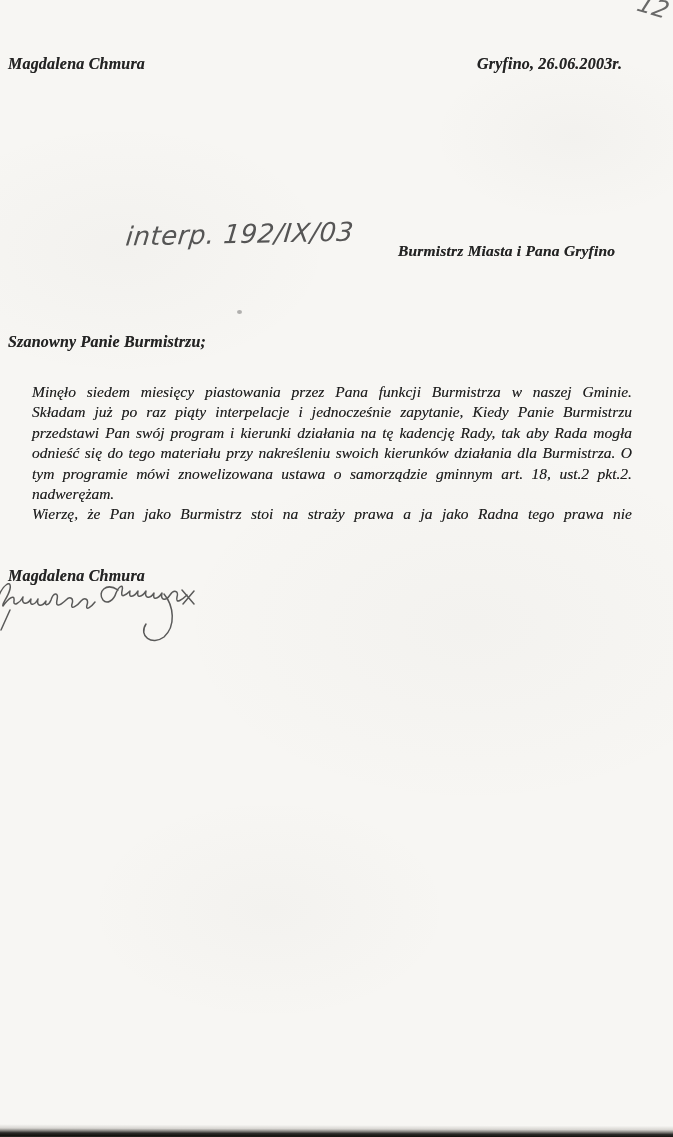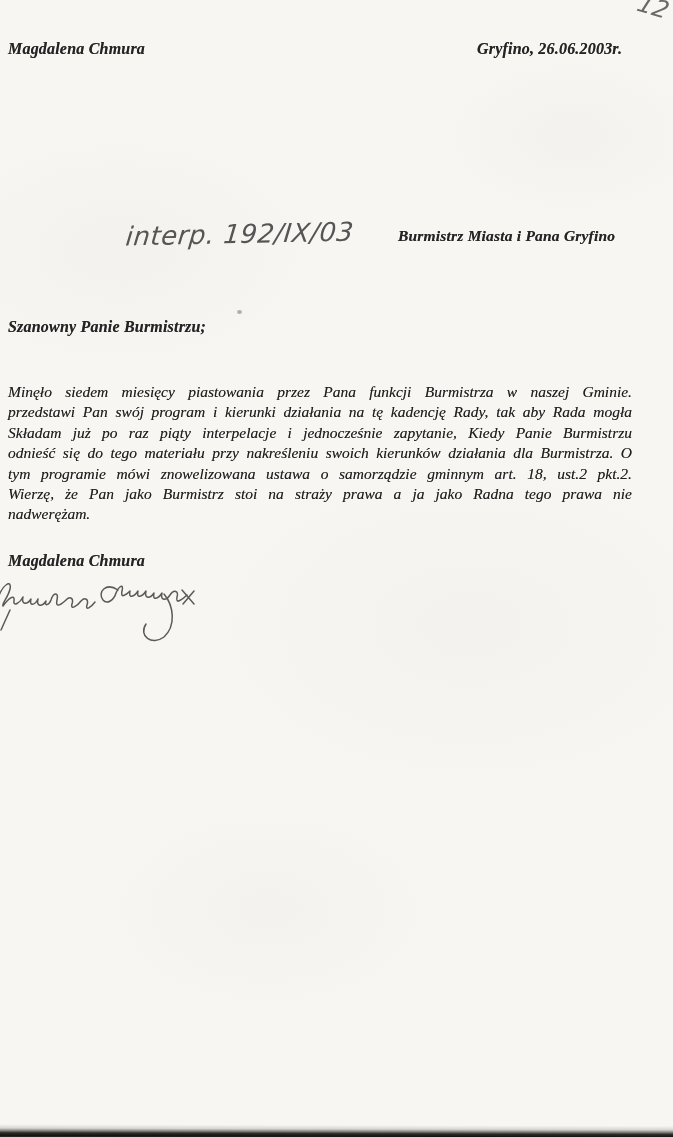--- a/index.html
+++ b/index.html
@@ -25,20 +25,21 @@
   
   .printed-bold {
     position: absolute;
     font-style: italic;
     font-weight: bold;
     font-size: 16px;
     letter-spacing: 0.2px;
     color: #242424;
     white-space: nowrap;
     text-shadow: 0 0 0.4px rgba(30,30,30,0.6);
+    margin-top: 15px;
   }
 
   
   .handwritten {
     position: absolute;
     font-family: "DejaVu Sans", sans-serif;
     font-style: italic;
     color: #3a3a3a;
     white-space: nowrap;
   }
@@ -80,20 +81,21 @@
     width: 624px;
     font-style: italic;
     font-size: 15.5px;
     line-height: 20.4px;
     color: #1f1f1f;
     text-shadow: 0 0 0.3px rgba(30,30,30,0.55);
   }
   .body-line {
     text-align: justify;
     text-align-last: justify;
+    margin-left: 24px;
   }
   .body-line.last {
     text-align: left;
     text-align-last: left;
   }
 
   .closing-name { left: 8px; top: 552px; }
 
   .signature {
     position: absolute;
@@ -139,26 +141,26 @@
   <div class="handwritten interp-note">interp. 192/IX/03</div>
 
   <div class="printed-bold recipient">Burmistrz Miasta i Pana Gryfino</div>
 
   <div class="speck"></div>
 
   <div class="printed-bold salutation">Szanowny Panie Burmistrzu;</div>
 
   <div class="letter-body">
     <div class="body-line">Minęło siedem miesięcy piastowania przez Pana funkcji Burmistrza w naszej Gminie.</div>
+    <div class="body-line">Składam już po raz piąty interpelacje i jednocześnie zapytanie, Kiedy Panie Burmistrzu</div>
     <div class="body-line">przedstawi Pan swój program i kierunki działania na tę kadencję Rady, tak aby Rada mogła</div>
-    <div class="body-line">Składam już po raz piąty interpelacje i jednocześnie zapytanie, Kiedy Panie Burmistrzu</div>
     <div class="body-line">odnieść się do tego materiału przy nakreśleniu swoich kierunków działania dla Burmistrza. O</div>
     <div class="body-line">tym programie mówi znowelizowana ustawa o samorządzie gminnym art. 18, ust.2 pkt.2.</div>
+    <div class="body-line last">nadwerężam.</div>
     <div class="body-line">Wierzę, że Pan jako Burmistrz stoi na straży prawa a ja jako Radna tego prawa nie</div>
-    <div class="body-line last">nadwerężam.</div>
   </div>
 
   <div class="printed-bold closing-name">Magdalena Chmura</div>
 
   <svg class="signature" width="215" height="78" viewBox="0 0 215 78">
 
     <path d="M2 24 C7 10 16 5 14 15 C12 24 5 30 7 32
              C12 25 19 19 18 27 C17 33 24 29 27 23
              C25 31 31 31 35 25 C33 33 39 31 42 25
              C40 33 46 33 50 27 C48 33 53 31 55 26

